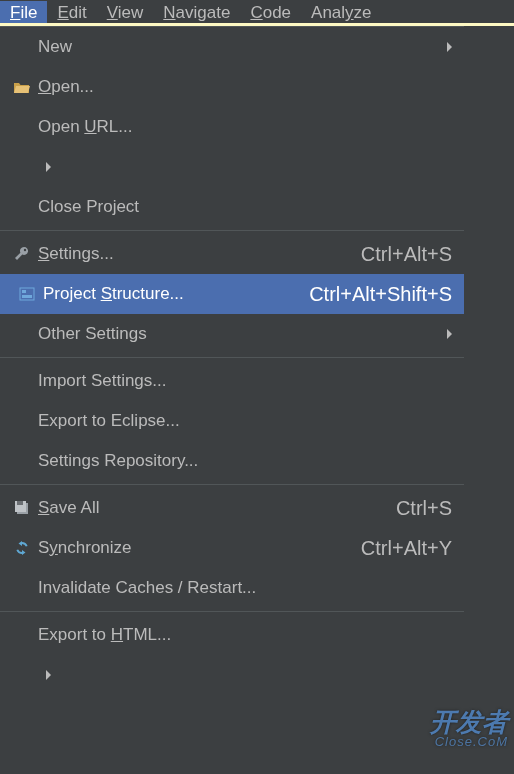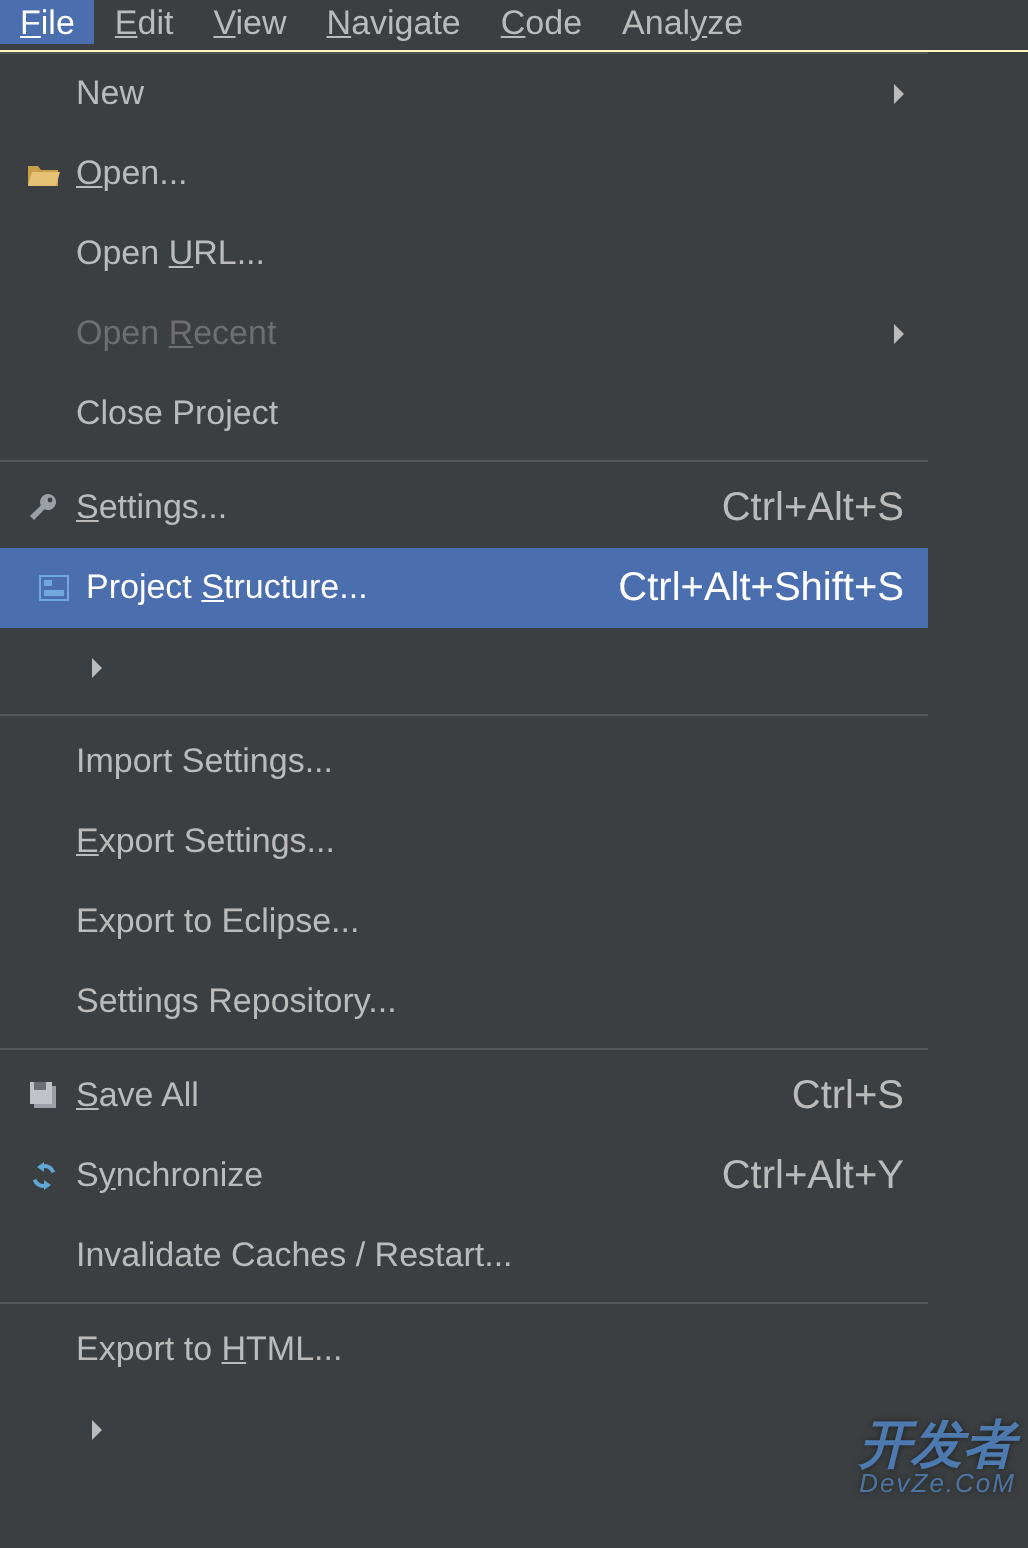--- a/index.html
+++ b/index.html
@@ -9,23 +9,23 @@
     background: #3c3f41;
     font-family: "Segoe UI", Arial, sans-serif;
     font-size: 17px;
     color: #bbbbbb;
     overflow: hidden;
     position: relative;
   }
   .menubar {
     display: flex;
     height: 26px;
-    align-items: flex-start;
+    align-items: flex-end;
     background: #3c3f41;
-    border-bottom: 1px solid #fef9c3;
+    border-bottom: 3px solid #fef9c3;
   }
   .menubar-item {
     padding: 2px 10px 0 10px;
     font-size: 17px;
     color: #bbbbbb;
     cursor: default;
   }
   .menubar-item .mn { text-decoration: underline; }
   .menubar-item.active {
     background: #4b6eaf;
@@ -123,21 +123,20 @@
         </svg>
       </div>
       <div class="label"><span class="mn">O</span>pen...</div>
     </div>
     <div class="menu-row">
       <div class="icon-slot"></div>
       <div class="label">Open <span class="mn">U</span>RL...</div>
     </div>
     <div class="menu-row disabled">
       <div class="icon-slot"></div>
-      <div class="label">Open <span class="mn">R</span>ecent</div>
       <div class="submenu-arrow"></div>
     </div>
     <div class="menu-row">
       <div class="icon-slot"></div>
       <div class="label">Close Project</div>
     </div>
     <div class="sep"></div>
     <div class="menu-row">
       <div class="icon-slot">
         <svg width="18" height="18" viewBox="0 0 18 18">
@@ -154,30 +153,27 @@
           <rect x="2" y="3" width="14" height="12" fill="none" stroke="#6fa8dc" stroke-width="1"></rect>
           <rect x="4" y="5" width="4" height="3" fill="#6fa8dc"></rect>
           <rect x="4" y="10" width="10" height="3" fill="#6fa8dc"></rect>
         </svg>
       </div>
       <div class="label">Project <span class="mn">S</span>tructure...</div>
       <div class="shortcut">Ctrl+Alt+Shift+S</div>
     </div>
     <div class="menu-row">
       <div class="icon-slot"></div>
+      <div class="label">Other Settings</div>
       <div class="submenu-arrow"></div>
     </div>
     <div class="sep"></div>
     <div class="menu-row">
       <div class="icon-slot"></div>
       <div class="label">Import Settings...</div>
-    </div>
-    <div class="menu-row">
-      <div class="icon-slot"></div>
-      <div class="label"><span class="mn">E</span>xport Settings...</div>
     </div>
     <div class="menu-row">
       <div class="icon-slot"></div>
       <div class="label">Export to Eclipse...</div>
     </div>
     <div class="menu-row">
       <div class="icon-slot"></div>
       <div class="label">Settings Repository...</div>
     </div>
     <div class="sep"></div>
@@ -212,14 +208,14 @@
       <div class="label">Export to <span class="mn">H</span>TML...</div>
     </div>
     <div class="menu-row">
       <div class="icon-slot"></div>
       <div class="submenu-arrow"></div>
     </div>
   </div>
 
 <div class="watermark">
   <span>开发者</span>
-  <span class="sub">DevZe.CoM</span>
+  <span class="sub">Close.CoM</span>
 </div>
 
 </body></html>

